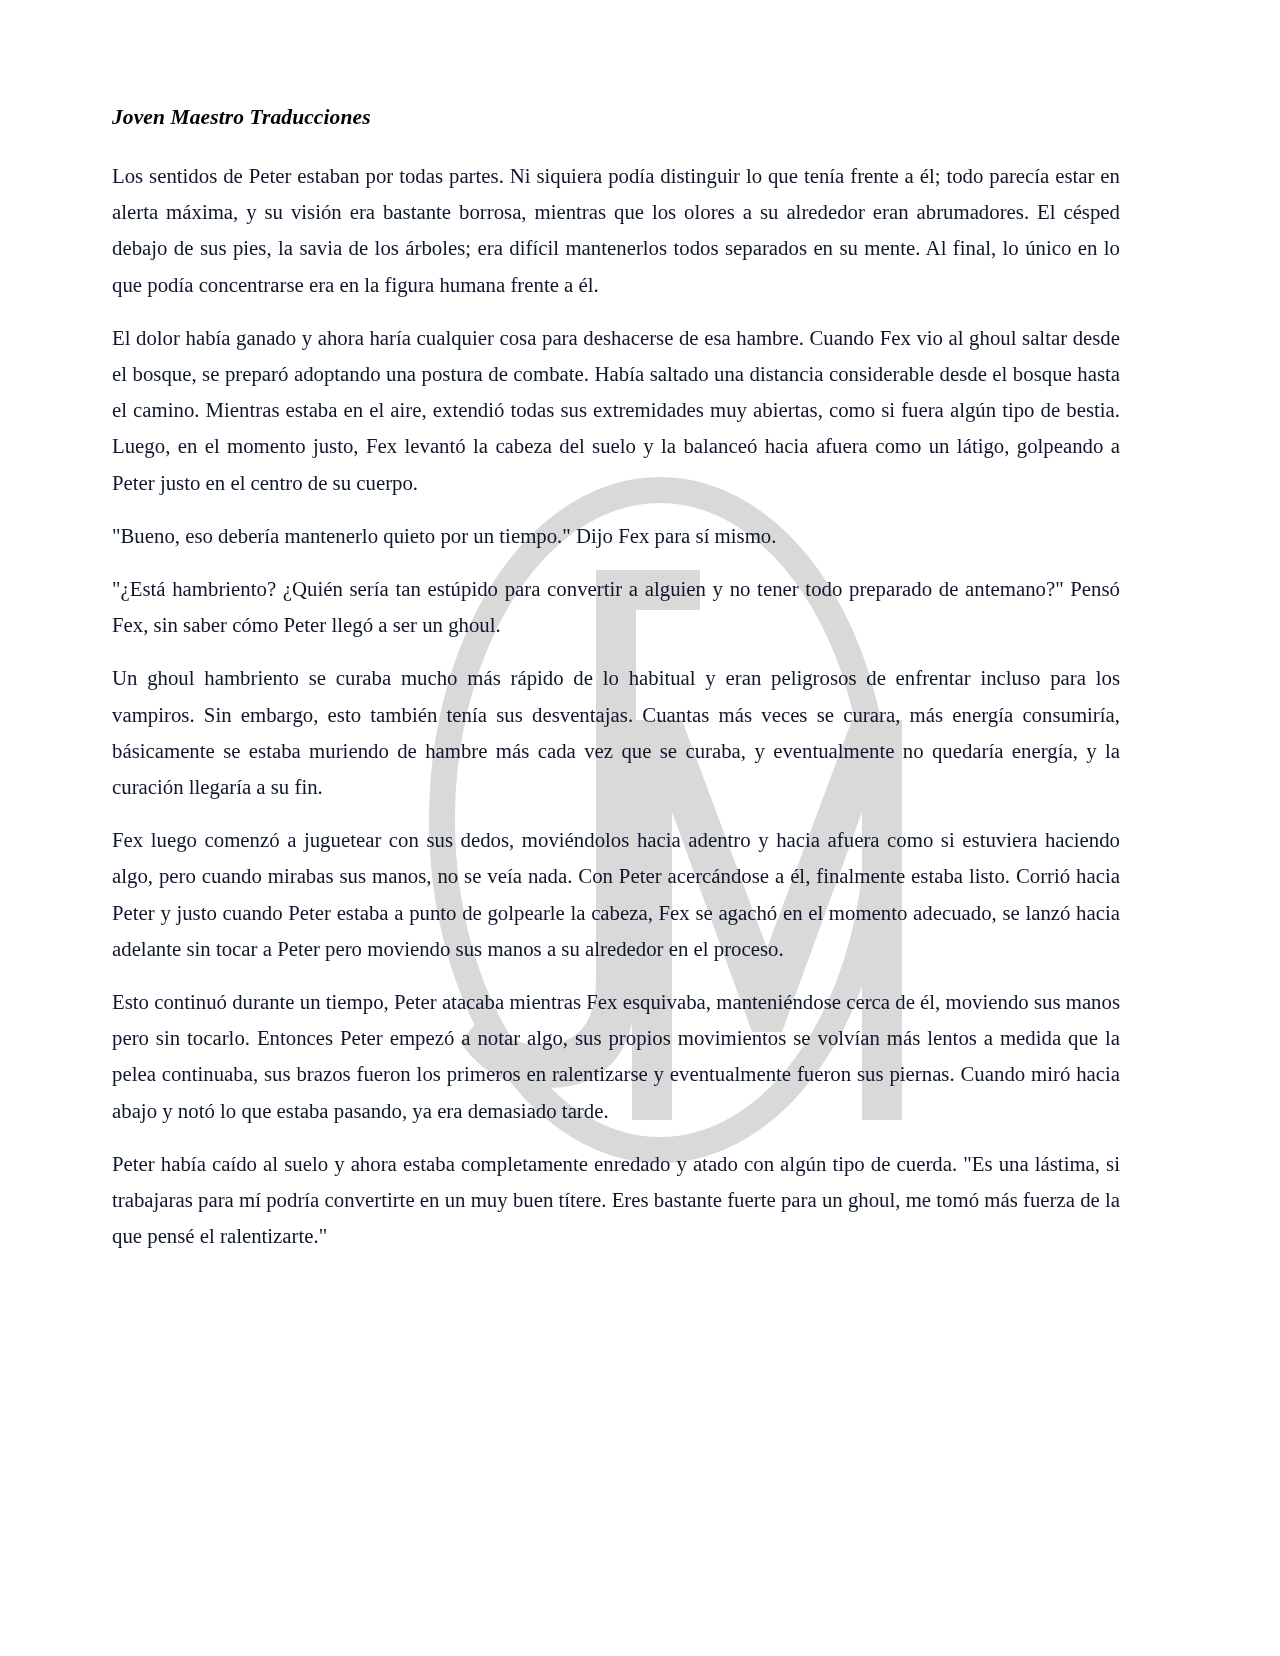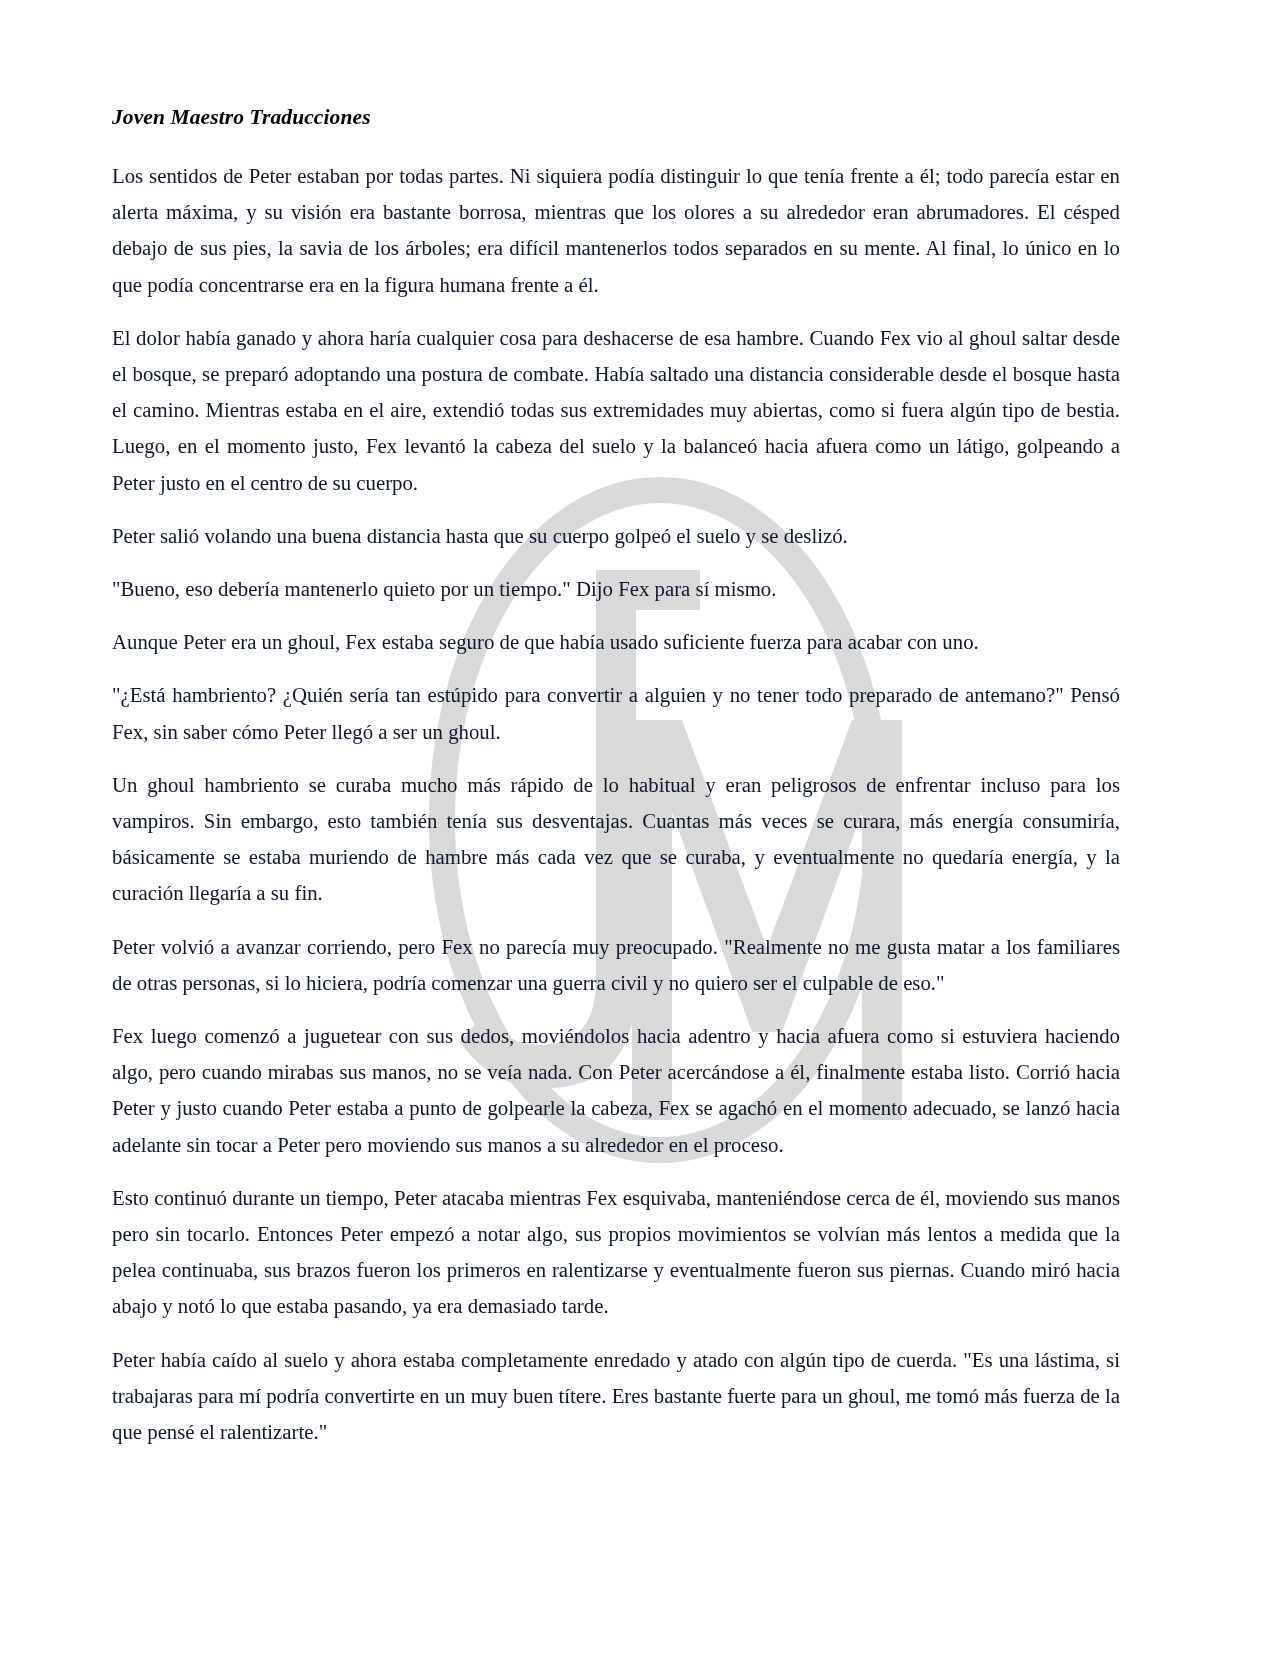--- a/index.html
+++ b/index.html
@@ -85,25 +85,22 @@
       </g>
     </svg>
   </div>
 
   <div id="doc">
 
     <h1 id="doc-title">Joven Maestro Traducciones</h1>
 
     <p class="para">Los sentidos de Peter estaban por todas partes. Ni siquiera podía distinguir lo que tenía frente a él; todo parecía estar en alerta máxima, y su visión era bastante borrosa, mientras que los olores a su alrededor eran abrumadores. El césped debajo de sus pies, la savia de los árboles; era difícil mantenerlos todos separados en su mente. Al final, lo único en lo que podía concentrarse era en la figura humana frente a él.</p>
     <p class="para">El dolor había ganado y ahora haría cualquier cosa para deshacerse de esa hambre. Cuando Fex vio al ghoul saltar desde el bosque, se preparó adoptando una postura de combate. Había saltado una distancia considerable desde el bosque hasta el camino. Mientras estaba en el aire, extendió todas sus extremidades muy abiertas, como si fuera algún tipo de bestia. Luego, en el momento justo, Fex levantó la cabeza del suelo y la balanceó hacia afuera como un látigo, golpeando a Peter justo en el centro de su cuerpo.</p>
-    <p class="para">Peter salió volando una buena distancia hasta que su cuerpo golpeó el suelo y se deslizó.</p>
     <p class="para">"Bueno, eso debería mantenerlo quieto por un tiempo." Dijo Fex para sí mismo.</p>
-    <p class="para">Aunque Peter era un ghoul, Fex estaba seguro de que había usado suficiente fuerza para acabar con uno.</p>
     <p class="para">"¿Está hambriento? ¿Quién sería tan estúpido para convertir a alguien y no tener todo preparado de antemano?" Pensó Fex, sin saber cómo Peter llegó a ser un ghoul.</p>
     <p class="para">Un ghoul hambriento se curaba mucho más rápido de lo habitual y eran peligrosos de enfrentar incluso para los vampiros. Sin embargo, esto también tenía sus desventajas. Cuantas más veces se curara, más energía consumiría, básicamente se estaba muriendo de hambre más cada vez que se curaba, y eventualmente no quedaría energía, y la curación llegaría a su fin.</p>
-    <p class="para">Peter volvió a avanzar corriendo, pero Fex no parecía muy preocupado. "Realmente no me gusta matar a los familiares de otras personas, si lo hiciera, podría comenzar una guerra civil y no quiero ser el culpable de eso."</p>
     <p class="para">Fex luego comenzó a juguetear con sus dedos, moviéndolos hacia adentro y hacia afuera como si estuviera haciendo algo, pero cuando mirabas sus manos, no se veía nada. Con Peter acercándose a él, finalmente estaba listo. Corrió hacia Peter y justo cuando Peter estaba a punto de golpearle la cabeza, Fex se agachó en el momento adecuado, se lanzó hacia adelante sin tocar a Peter pero moviendo sus manos a su alrededor en el proceso.</p>
     <p class="para">Esto continuó durante un tiempo, Peter atacaba mientras Fex esquivaba, manteniéndose cerca de él, moviendo sus manos pero sin tocarlo. Entonces Peter empezó a notar algo, sus propios movimientos se volvían más lentos a medida que la pelea continuaba, sus brazos fueron los primeros en ralentizarse y eventualmente fueron sus piernas. Cuando miró hacia abajo y notó lo que estaba pasando, ya era demasiado tarde.</p>
     <p class="para">Peter había caído al suelo y ahora estaba completamente enredado y atado con algún tipo de cuerda. "Es una lástima, si trabajaras para mí podría convertirte en un muy buen títere. Eres bastante fuerte para un ghoul, me tomó más fuerza de la que pensé el ralentizarte."</p>
 
   </div>
 
 </div>
 
 </body></html>

